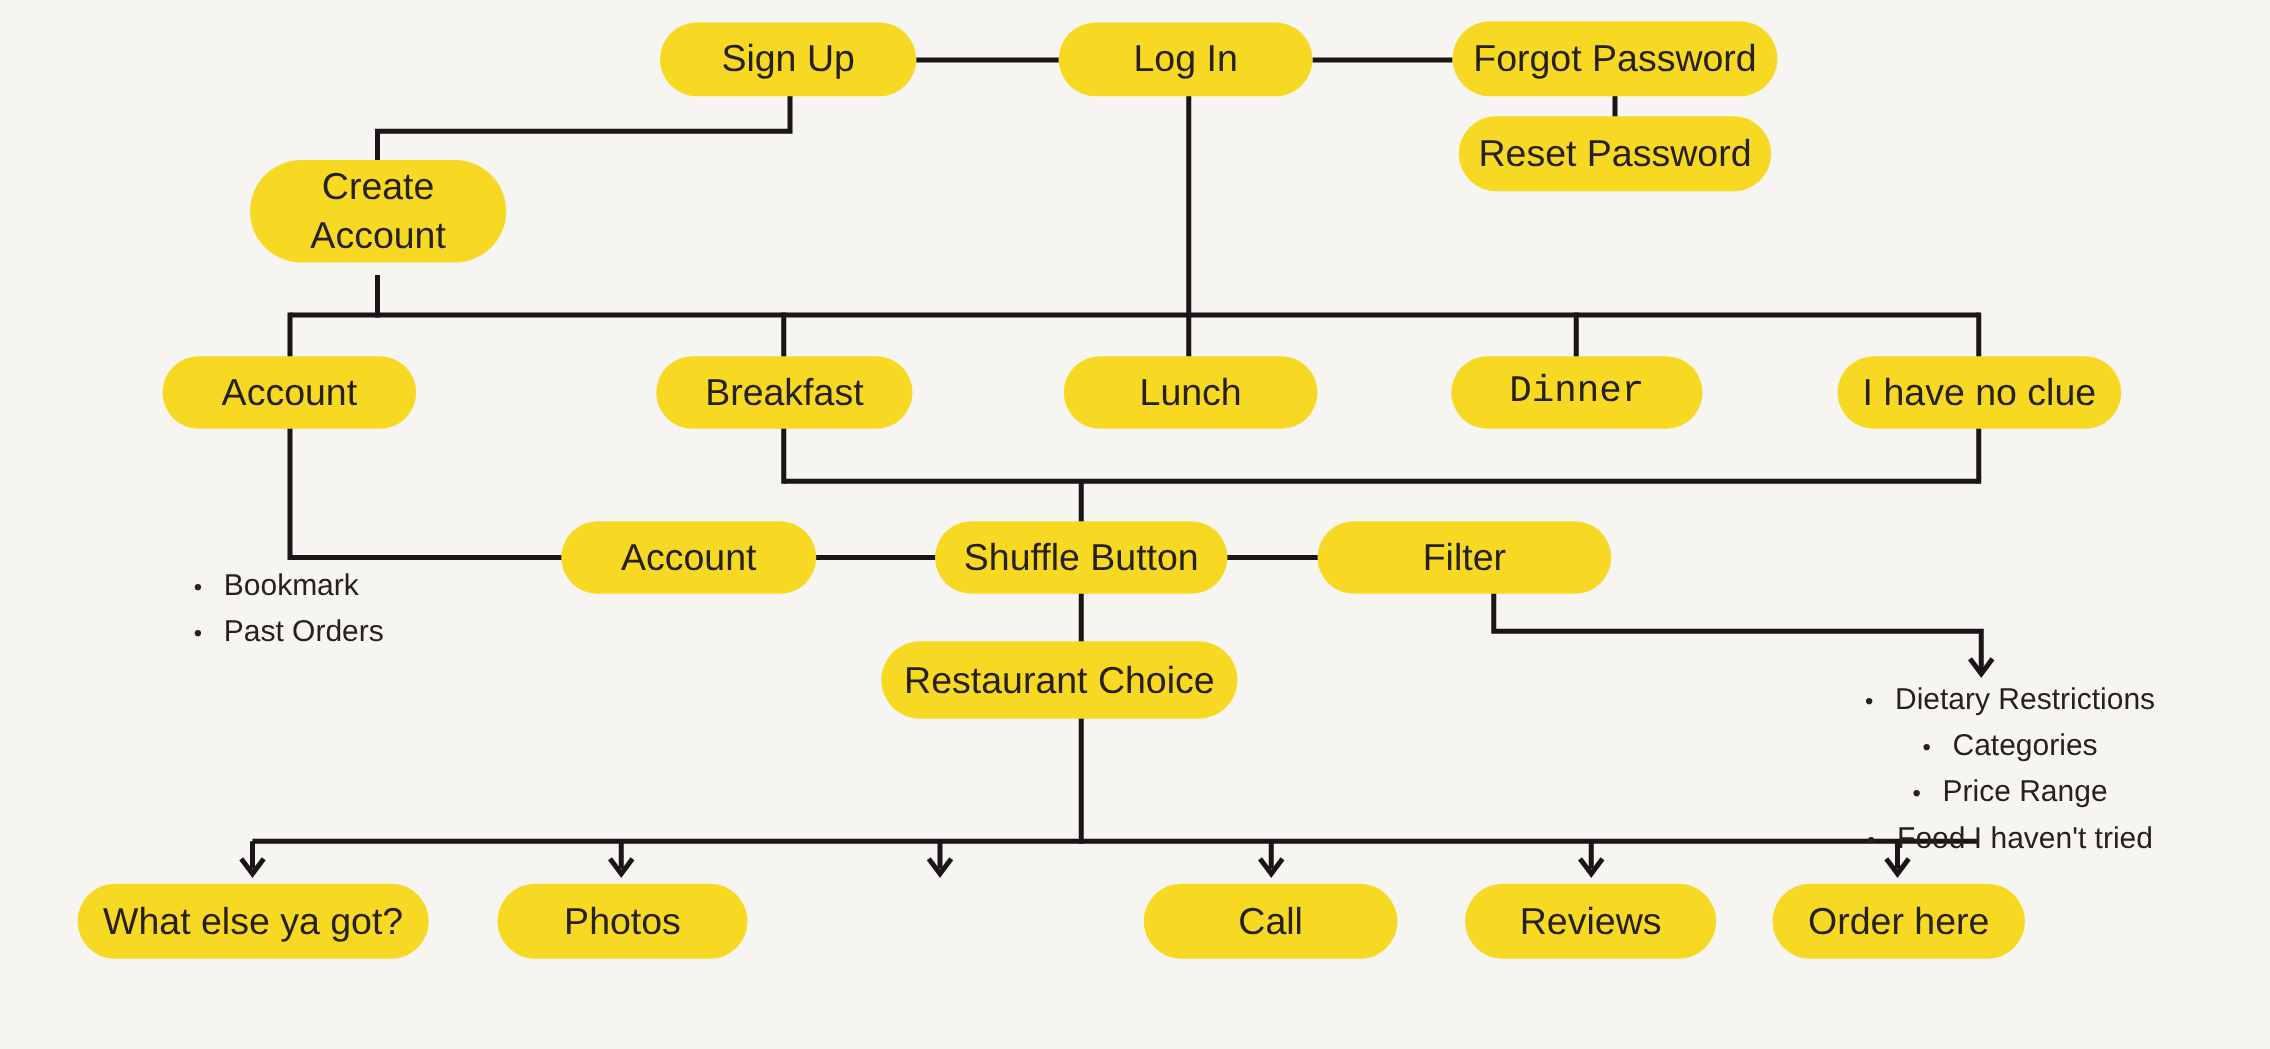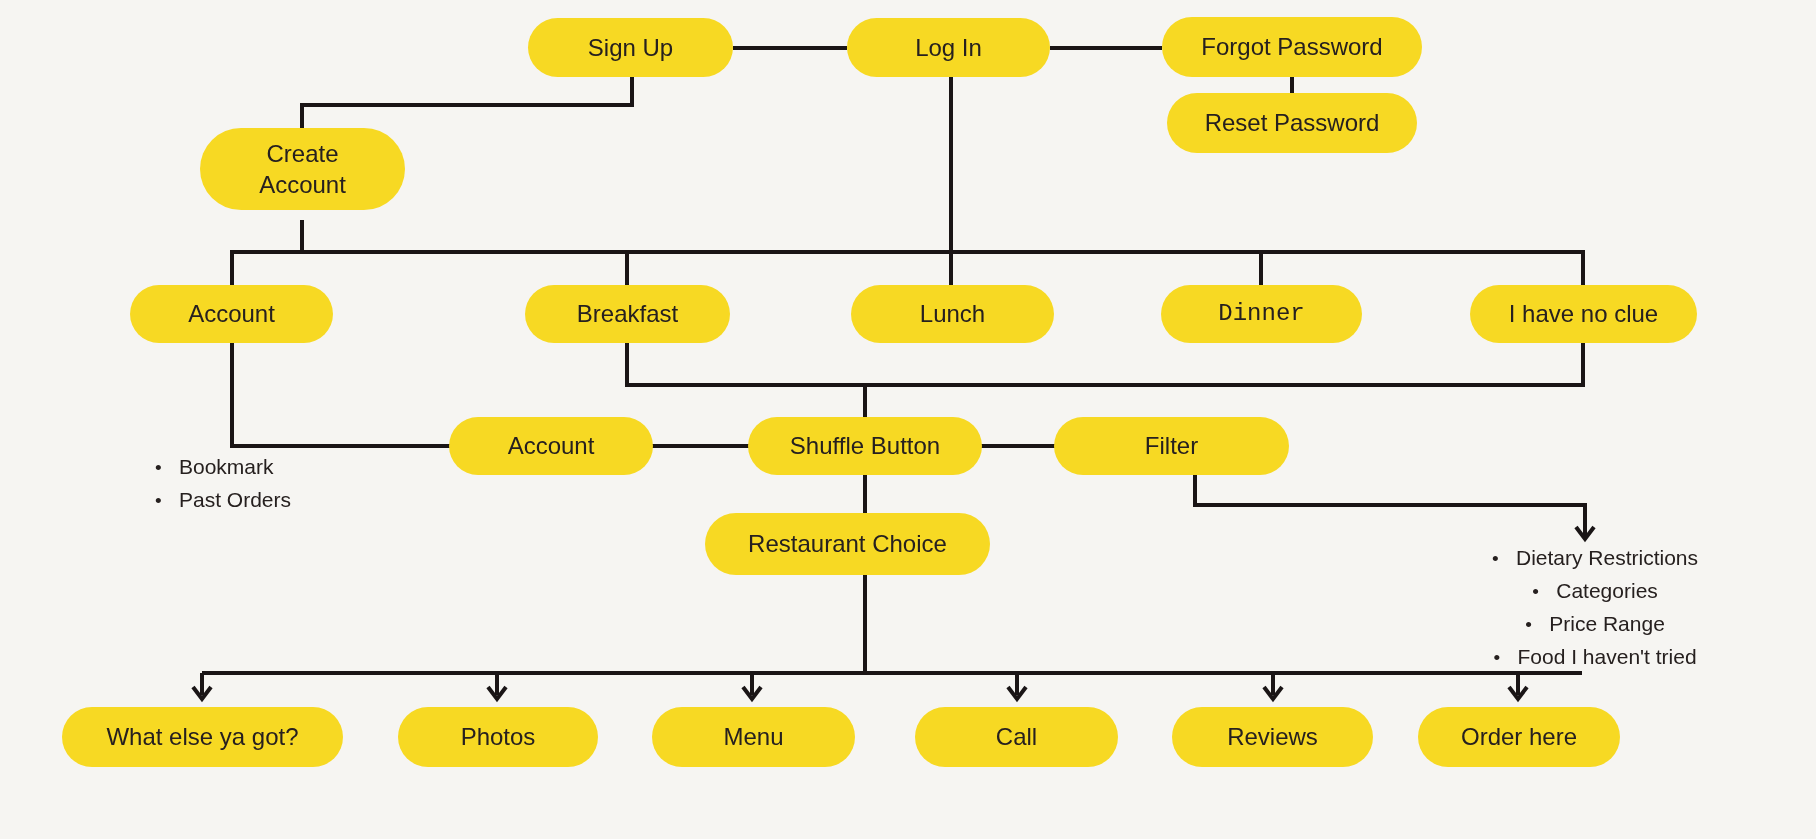--- a/index.html
+++ b/index.html
@@ -25,37 +25,37 @@
     stroke-linejoin: miter;
   }
   .pill {
     position: absolute;
     background: var(--pill, #f7d923);
     border-radius: 999px;
     display: flex;
     align-items: center;
     justify-content: center;
     text-align: center;
-    font-size: 24px;
+    font-size: 30px;
     line-height: 1.3;
     color: var(--ink, #26201f);
     box-sizing: border-box;
     padding: 0 12px;
     white-space: nowrap;
   }
   .pill.wrap {
     white-space: normal;
     padding: 0 30px;
   }
   .bullets {
     position: absolute;
     display: flex;
     flex-direction: column;
     gap: 9px;
-    font-size: 21px;
+    font-size: 24px;
     color: var(--ink, #26201f);
   }
   .bullet-item {
     display: flex;
     align-items: baseline;
   }
   .bullet-item .dot {
     width: 24px;
     flex: 0 0 24px;
     font-size: 19px;
@@ -156,18 +156,17 @@
         <span>Price Range</span>
       </div>
     <div class="bullet-item">
         <span class="dot"></span>
         <span>Food I haven't tried</span>
       </div>
   </div>
 
   <div class="pill" style="left:62px;top:707px;width:281px;height:60px;">What else ya got?</div>
   <div class="pill" style="left:398px;top:707px;width:200px;height:60px;">Photos</div>
-  <div class="pill" style="left:652px;top:707px;width:203px;height:60px;">Menu</div>
   <div class="pill" style="left:915px;top:707px;width:203px;height:60px;">Call</div>
   <div class="pill" style="left:1172px;top:707px;width:201px;height:60px;">Reviews</div>
   <div class="pill" style="left:1418px;top:707px;width:202px;height:60px;">Order here</div>
 
 </div>
 
 </body></html>

